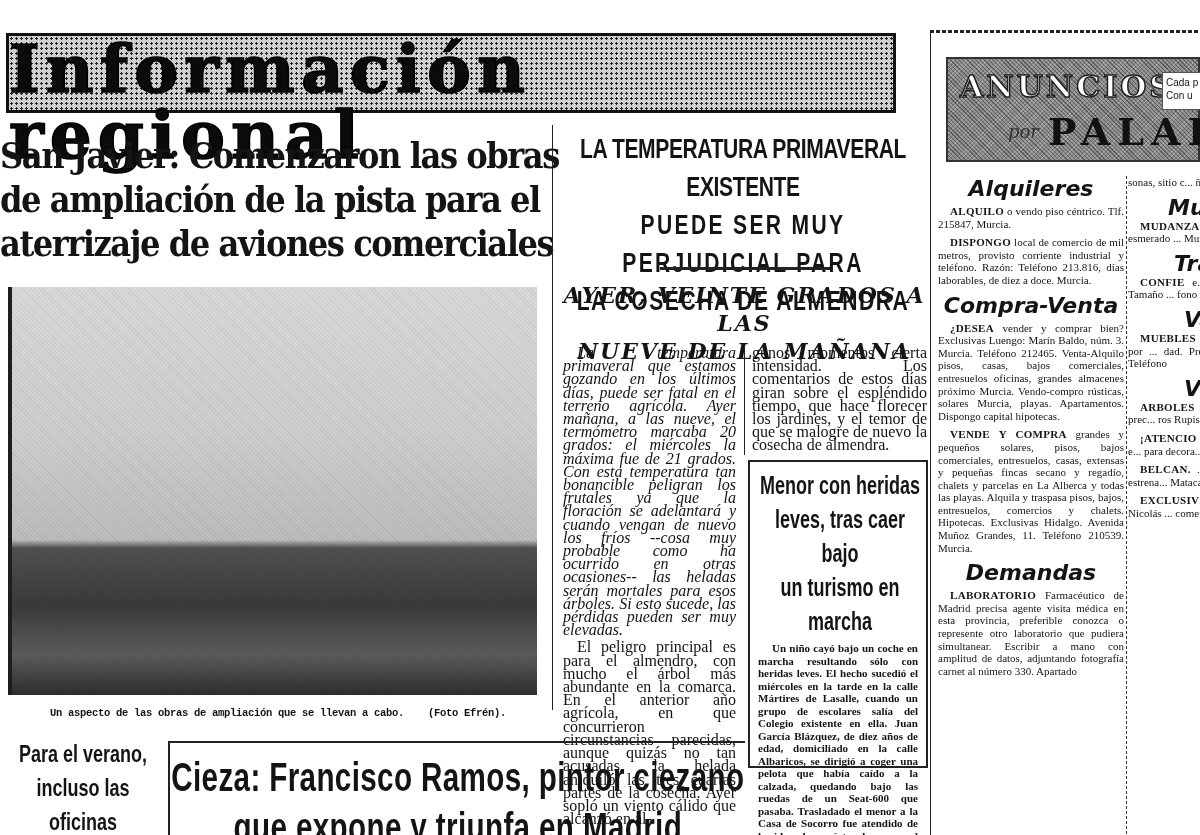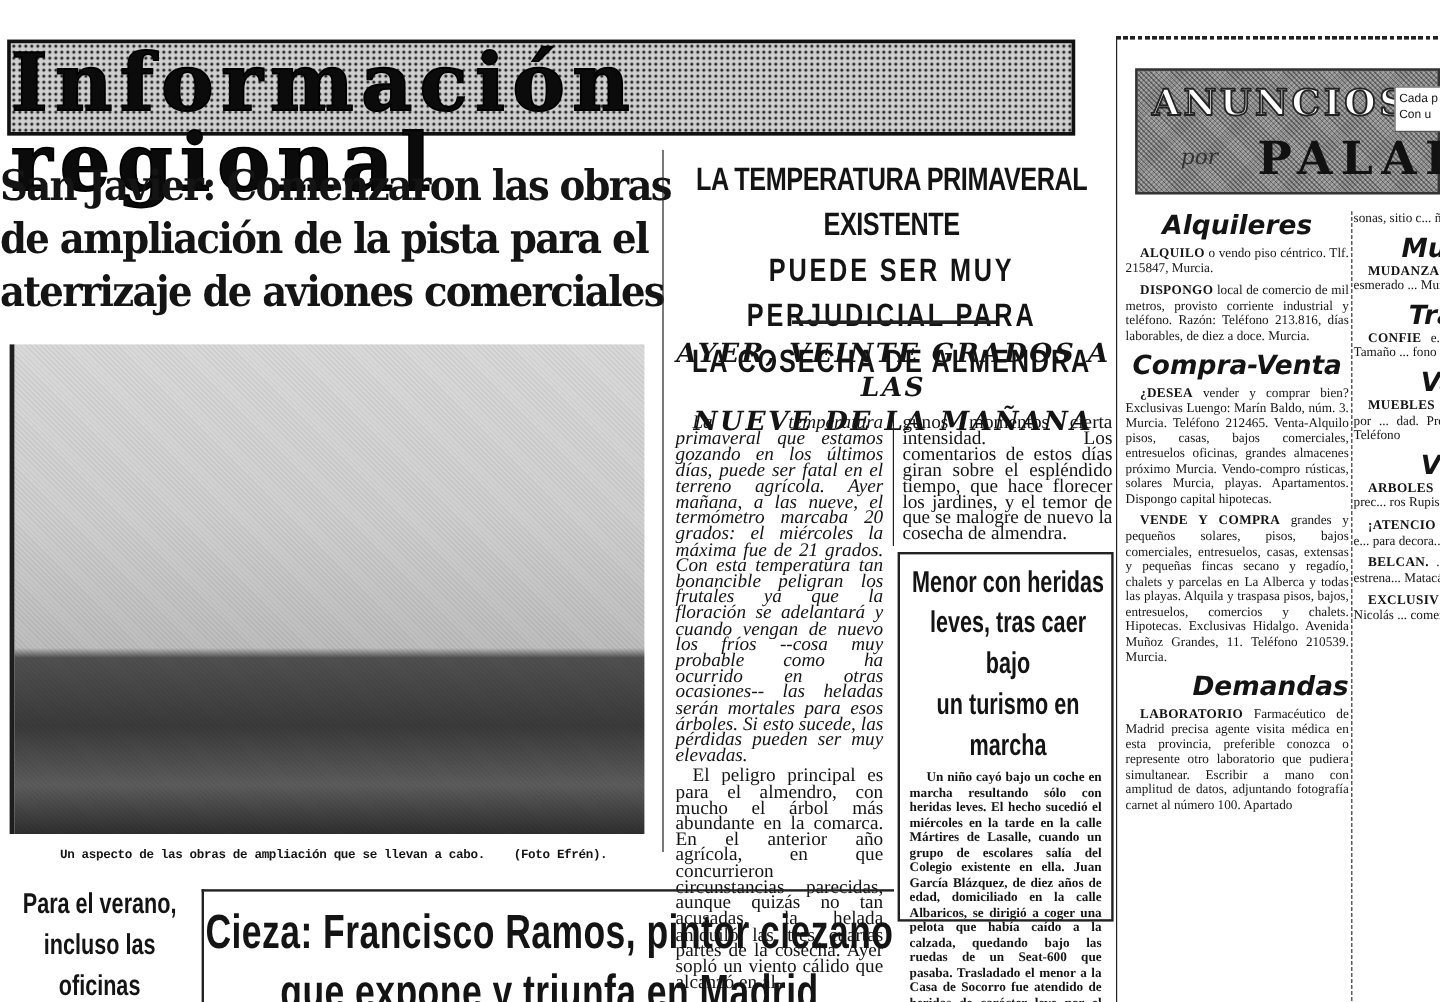--- a/index.html
+++ b/index.html
@@ -108,21 +108,21 @@
   .clas-anuncios {
     position:absolute; left:12px; top:10px; font-family:"DejaVu Serif", serif; font-weight:bold;
     font-size:30px; letter-spacing:3px; color:#fff; -webkit-text-stroke:1.5px #222;
   }
   .clas-note {
     position:absolute; left:214px; top:13px; width:50px; height:38px; background:#fff;
     font-family:"Liberation Sans", sans-serif; font-size:10px; line-height:13px; padding:3px 3px;
     box-sizing:border-box; white-space:nowrap; overflow:hidden; border:1px solid #555;
   }
   .clas-por {
-    position:absolute; left:36px; top:62px; font-family:"DejaVu Serif", serif; font-style:italic;
+    position:absolute; left:60px; top:62px; font-family:"DejaVu Serif", serif; font-style:italic;
     font-size:18px; color:#333;text-align:right;
   }
   .clas-palab {
     position:absolute; left:100px; top:50px; font-family:"DejaVu Serif", serif; font-weight:bold;
     font-size:38px; letter-spacing:7px; color:#111; white-space:nowrap;
   }
   .sec-title {
     font-family:"DejaVu Sans", sans-serif; font-weight:bold; font-style:italic;
     font-size:22px; text-align:center; margin:0;
   }
@@ -206,22 +206,22 @@
 
 <div class="abs clas-col1">
   <h3 class="sec-title">Alquileres</h3>
   <p class="ad" style="margin-top:4px;"><b>ALQUILO</b><span> o vendo piso céntrico. Tlf. 215847, Murcia.</span></p>
   <p class="ad"><b>DISPONGO</b><span> local de comercio de mil metros, provisto corriente industrial y teléfono. Razón: Teléfono 213.816, días laborables, de diez a doce. Murcia.</span></p>
 
   <h3 class="sec-title" style="margin-top:4px;">Compra-Venta</h3>
   <p class="ad" style="margin-top:4px;"><b>¿DESEA</b><span> vender y comprar bien? Exclusivas Luengo: Marín Baldo, núm. 3. Murcia. Teléfono 212465. Venta-Alquilo pisos, casas, bajos comerciales, entresuelos oficinas, grandes almacenes próximo Murcia. Vendo-compro rústicas, solares Murcia, playas. Apartamentos. Dispongo capital hipotecas.</span></p>
   <p class="ad"><b>VENDE Y COMPRA</b><span> grandes y pequeños solares, pisos, bajos comerciales, entresuelos, casas, extensas y pequeñas fincas secano y regadío, chalets y parcelas en La Alberca y todas las playas. Alquila y traspasa pisos, bajos, entresuelos, comercios y chalets. Hipotecas. Exclusivas Hidalgo. Avenida Muñoz Grandes, 11. Teléfono 210539. Murcia.</span></p>
 
-  <h3 class="sec-title" style="margin-top:4px;text-align:right;">Demandas</h3>
-  <p class="ad" style="margin-top:4px;"><b>LABORATORIO</b><span> Farmacéutico de Madrid precisa agente visita médica en esta provincia, preferible conozca o represente otro laboratorio que pudiera simultanear. Escribir a mano con amplitud de datos, adjuntando fotografía carnet al número 100. Apartado</span></p>
+  <h3 class="sec-title" style="margin-top:4px;">Demandas</h3>
+  <p class="ad" style="margin-top:4px;"><b>LABORATORIO</b><span> Farmacéutico de Madrid precisa agente visita médica en esta provincia, preferible conozca o represente otro laboratorio que pudiera simultanear. Escribir a mano con amplitud de datos, adjuntando fotografía carnet al número 330. Apartado</span></p>
 </div>
 
 <div class="abs clas-sep"></div>
 <div class="abs clas-col2">
   <div class="clas-col2-inner">
     <p class="ad" style="text-indent:0;">sonas, sitio c... ñor Martínez... Murcia.</p>
     <h3 class="sec-title" style="text-align:left; padding-left:40px;">Mudanzas</h3>
     <p class="ad"><b>MUDANZAS</b><span> de muebles ... cio esmerado ... Murcia.</span></p>
     <h3 class="sec-title" style="text-align:left; padding-left:46px;">Traspasos</h3>
     <p class="ad"><b>CONFIE</b><span> e... talación de ... cerías. Tamaño ... fono 218407.</span></p>

